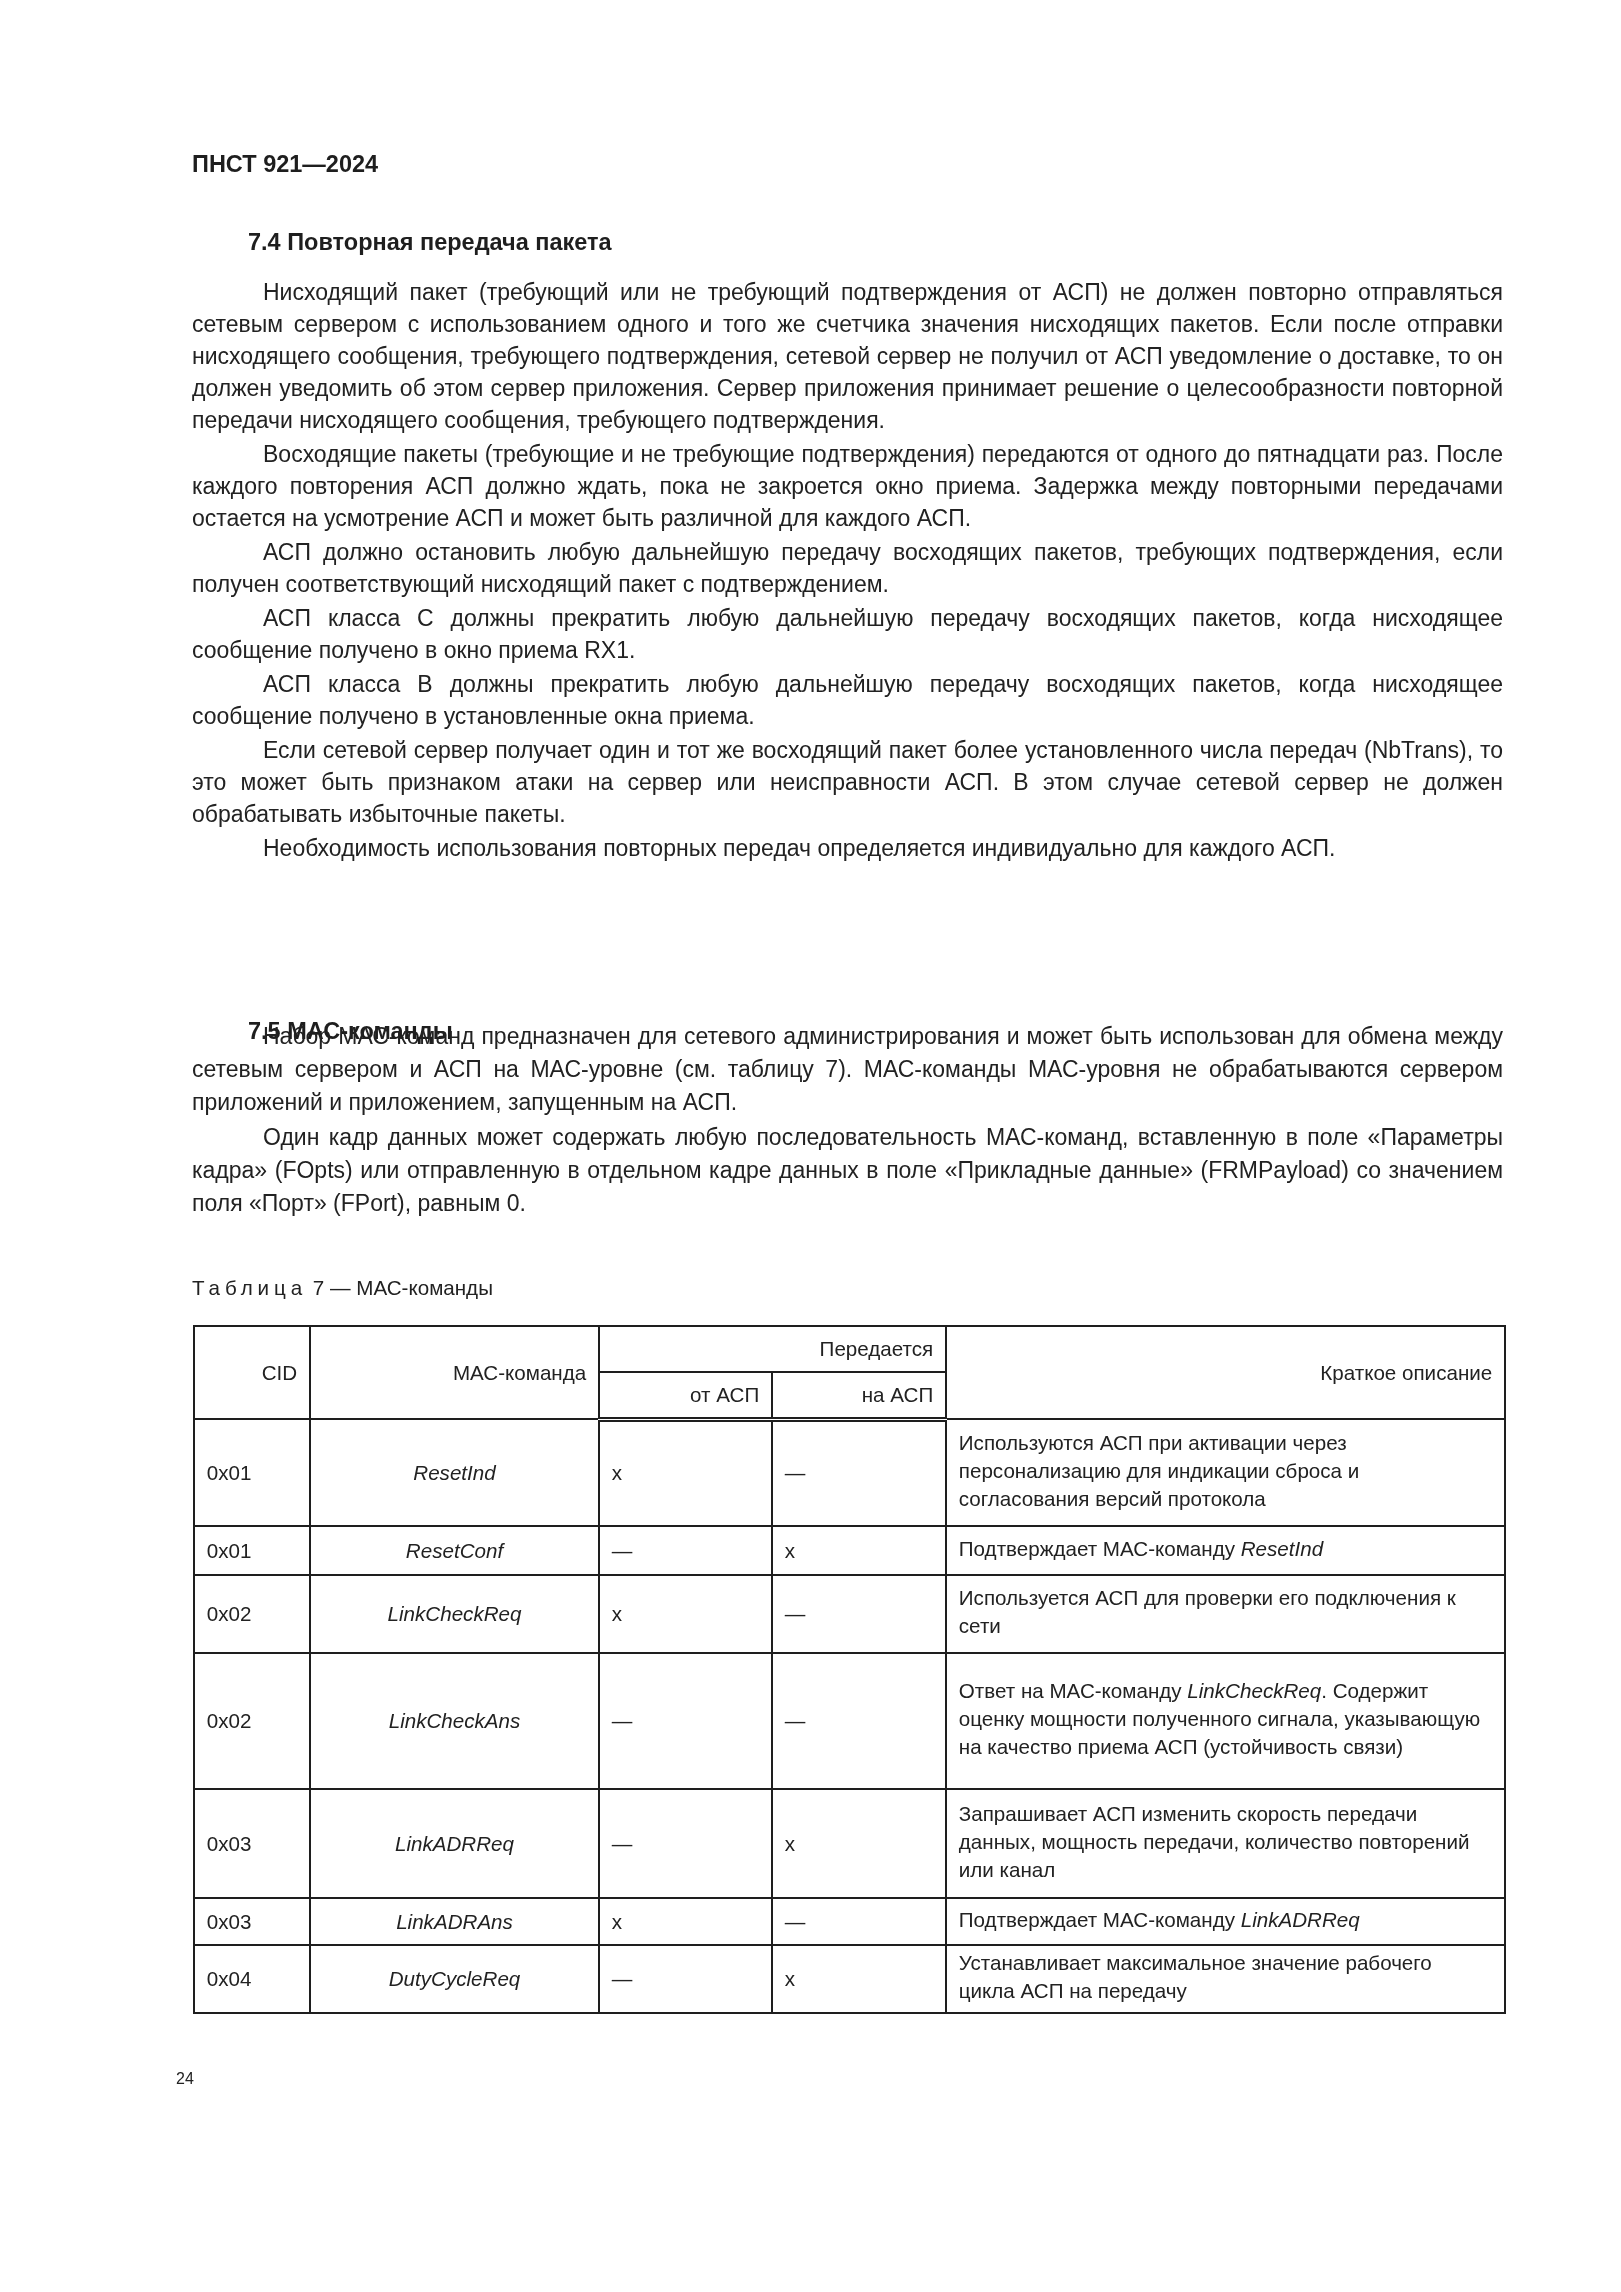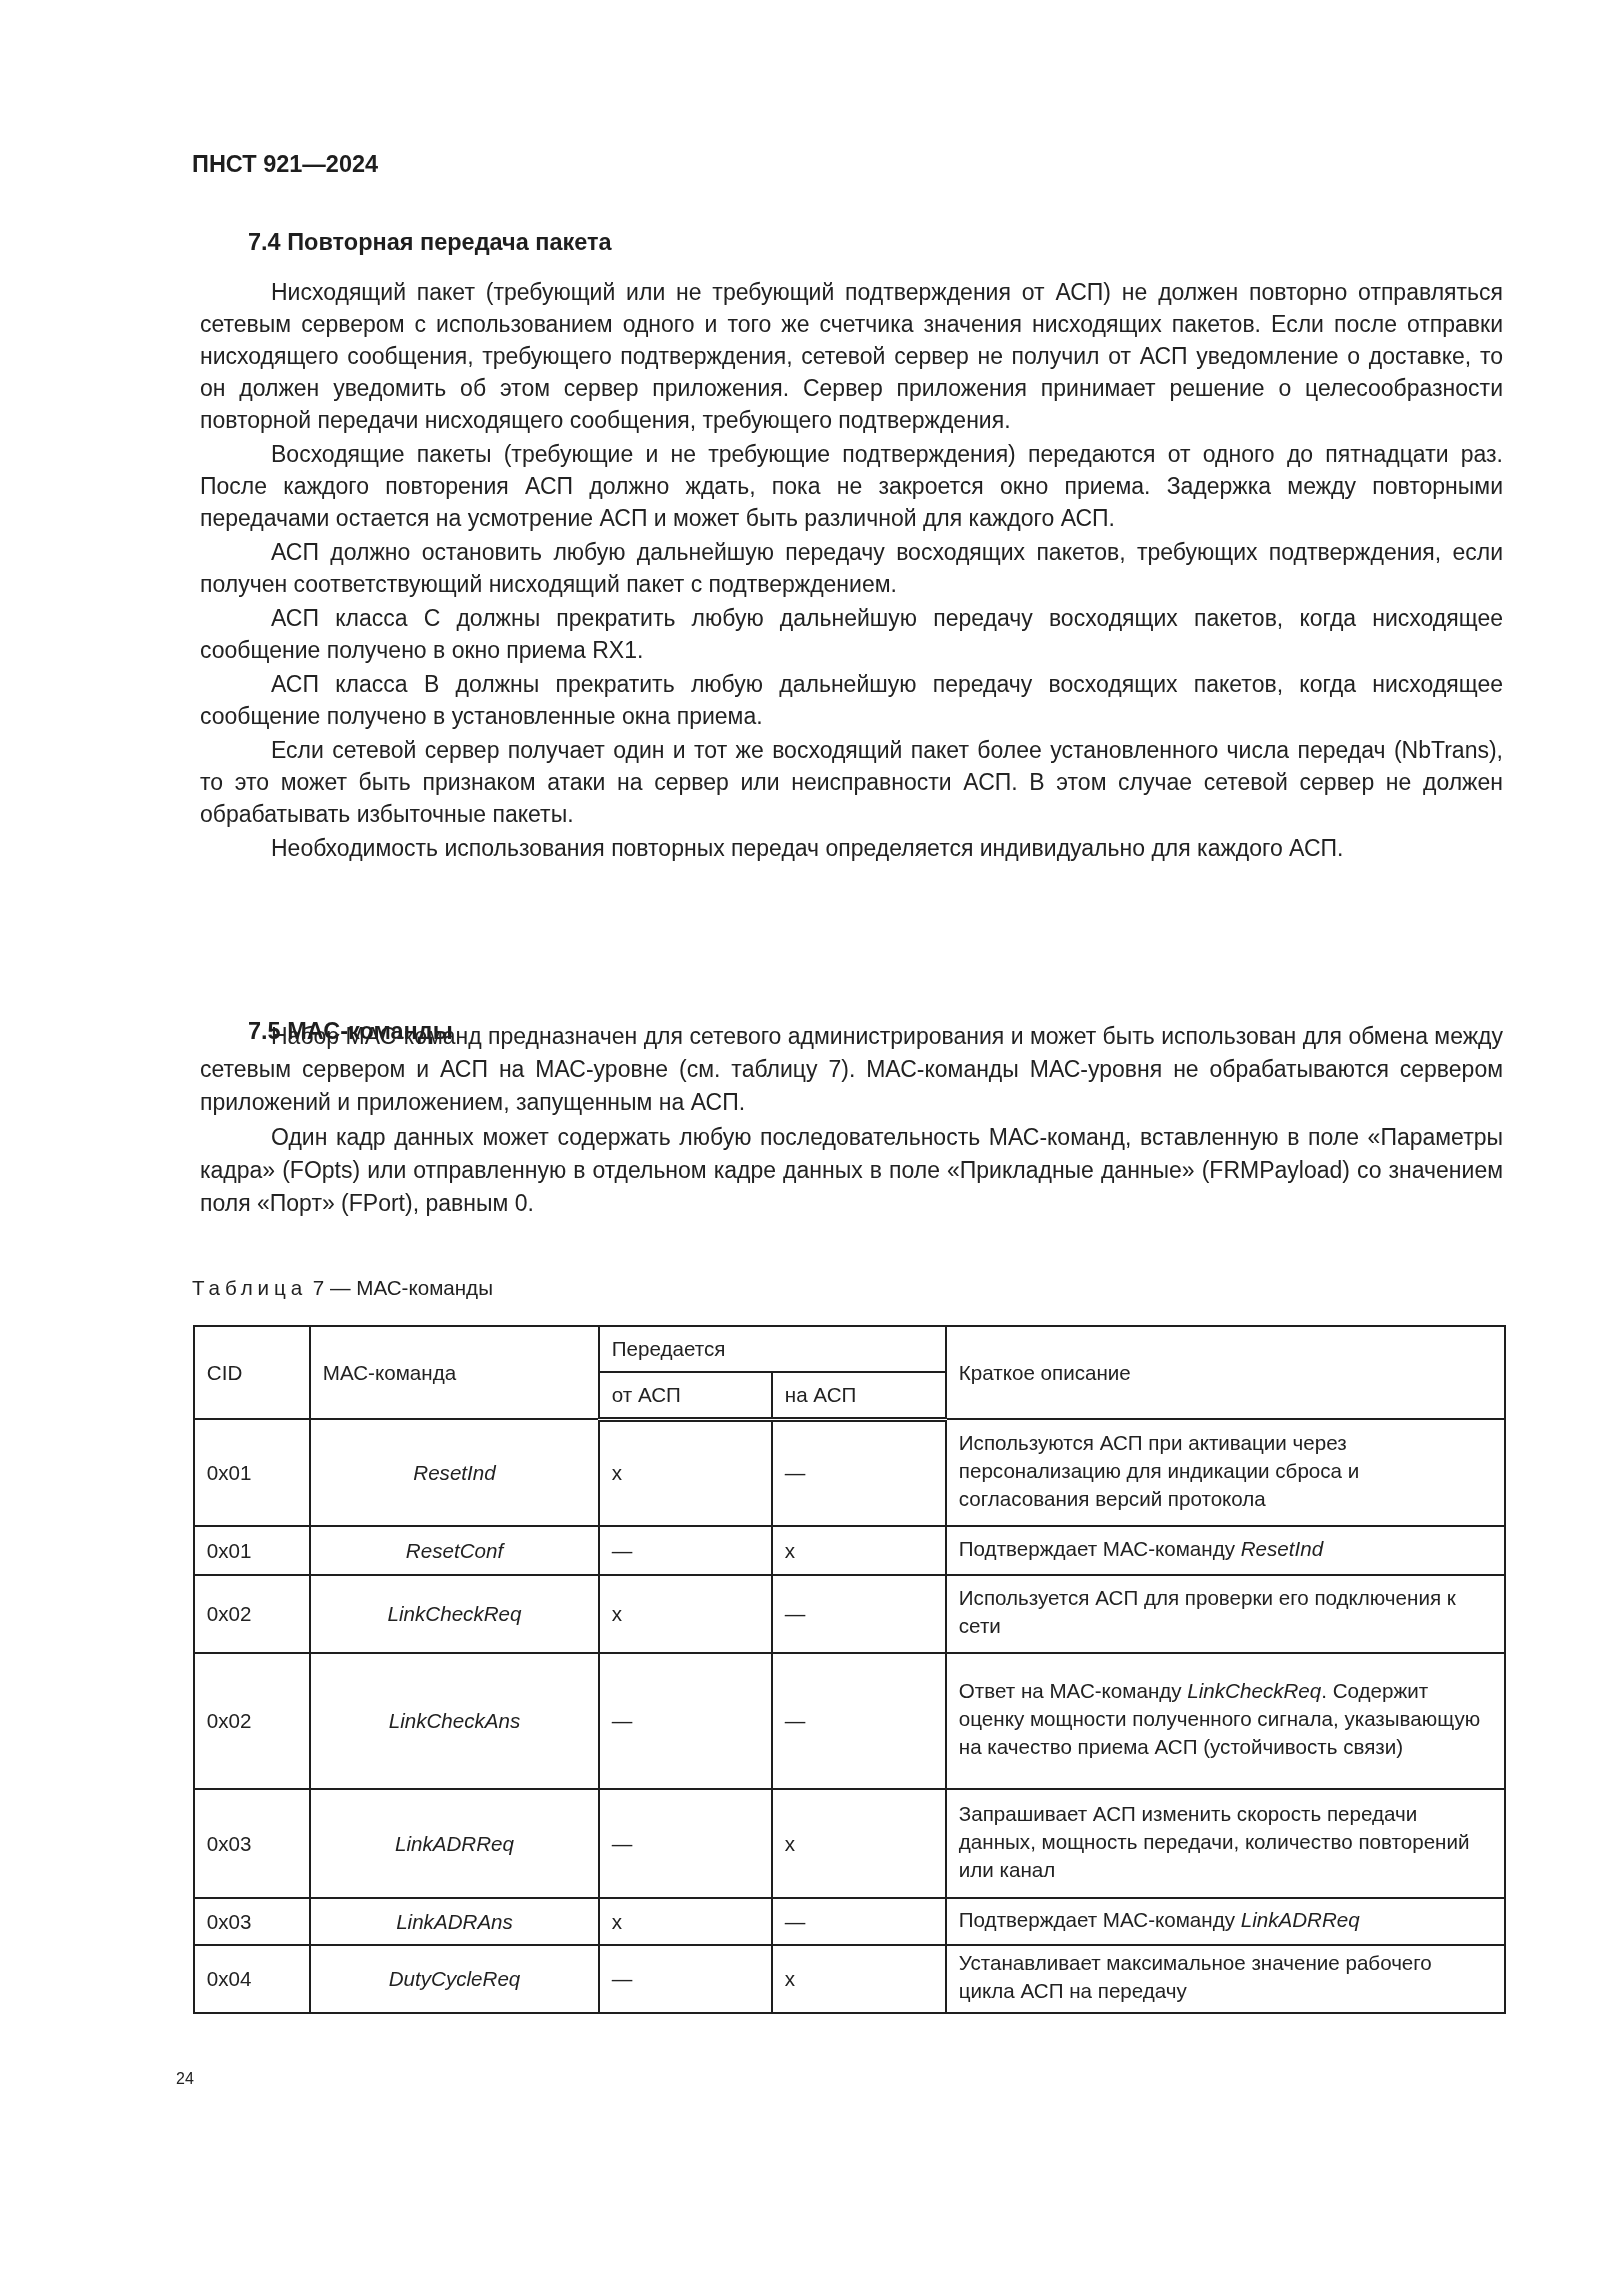--- a/index.html
+++ b/index.html
@@ -4,30 +4,30 @@
 <style>
   html, body { margin: 0; padding: 0; background: #ffffff; }
   body { width: 1621px; height: 2293px; position: relative; overflow: hidden;
          font-family: "Liberation Sans", sans-serif; color: #222222; }
   .abs { position: absolute; }
   #doc-code { left: 192px; top: 151px; font-size: 23.5px; font-weight: bold; color: #1e1e1e; }
   .section-heading { left: 192px; width: 1311px; font-size: 23.5px; font-weight: bold; color: #1e1e1e; text-indent: 56px; }
   #h74 { top: 229px; }
   #h75 { top: 1018px; }
   .body-block { left: 192px; width: 1311px; font-size: 23px; line-height: 32px; text-align: justify; }
-  .body-block p { margin: 0 0 2px 8px; text-indent: 71px; }
+  .body-block p { margin: 0 0 2px 0; text-indent: 71px; }
   #block74 { top: 276px; }
   #block75 { top: 1020px; line-height: 33px; }
   #table-caption { left: 192px; top: 1276px; font-size: 20.6px; color: #222; }
   #table-caption .spaced { letter-spacing: 4.9px; }
   table#mac-table { position: absolute; left: 193px; top: 1325px; width: 1311px;
        border-collapse: collapse; font-size: 20.6px; color: #222; table-layout: fixed; }
   #mac-table td, #mac-table th { border: 2px solid #1e1e1e; padding: 0 11.8px; font-weight: normal; vertical-align: middle; }
   #mac-table { border: 2.9px solid #1e1e1e; }
-  #mac-table th { text-align: left; }
+  #mac-table th { text-align: right; }
   #mac-table tr.head-bottom th { border-bottom: 5.9px double #1e1e1e; }
   #mac-table td.c { text-align: left; }
   #mac-table td.cmd { text-align: center; font-style: italic; }
   #mac-table td.desc { text-align: left; line-height: 28px; padding-top: 0; padding-bottom: 3.9px; }
   #mac-table td.desc i { font-style: italic; }
   #page-number { left: 176px; top: 2070px; font-size: 16px; color: #222; }
 </style>
 </head>
 <body>
 

